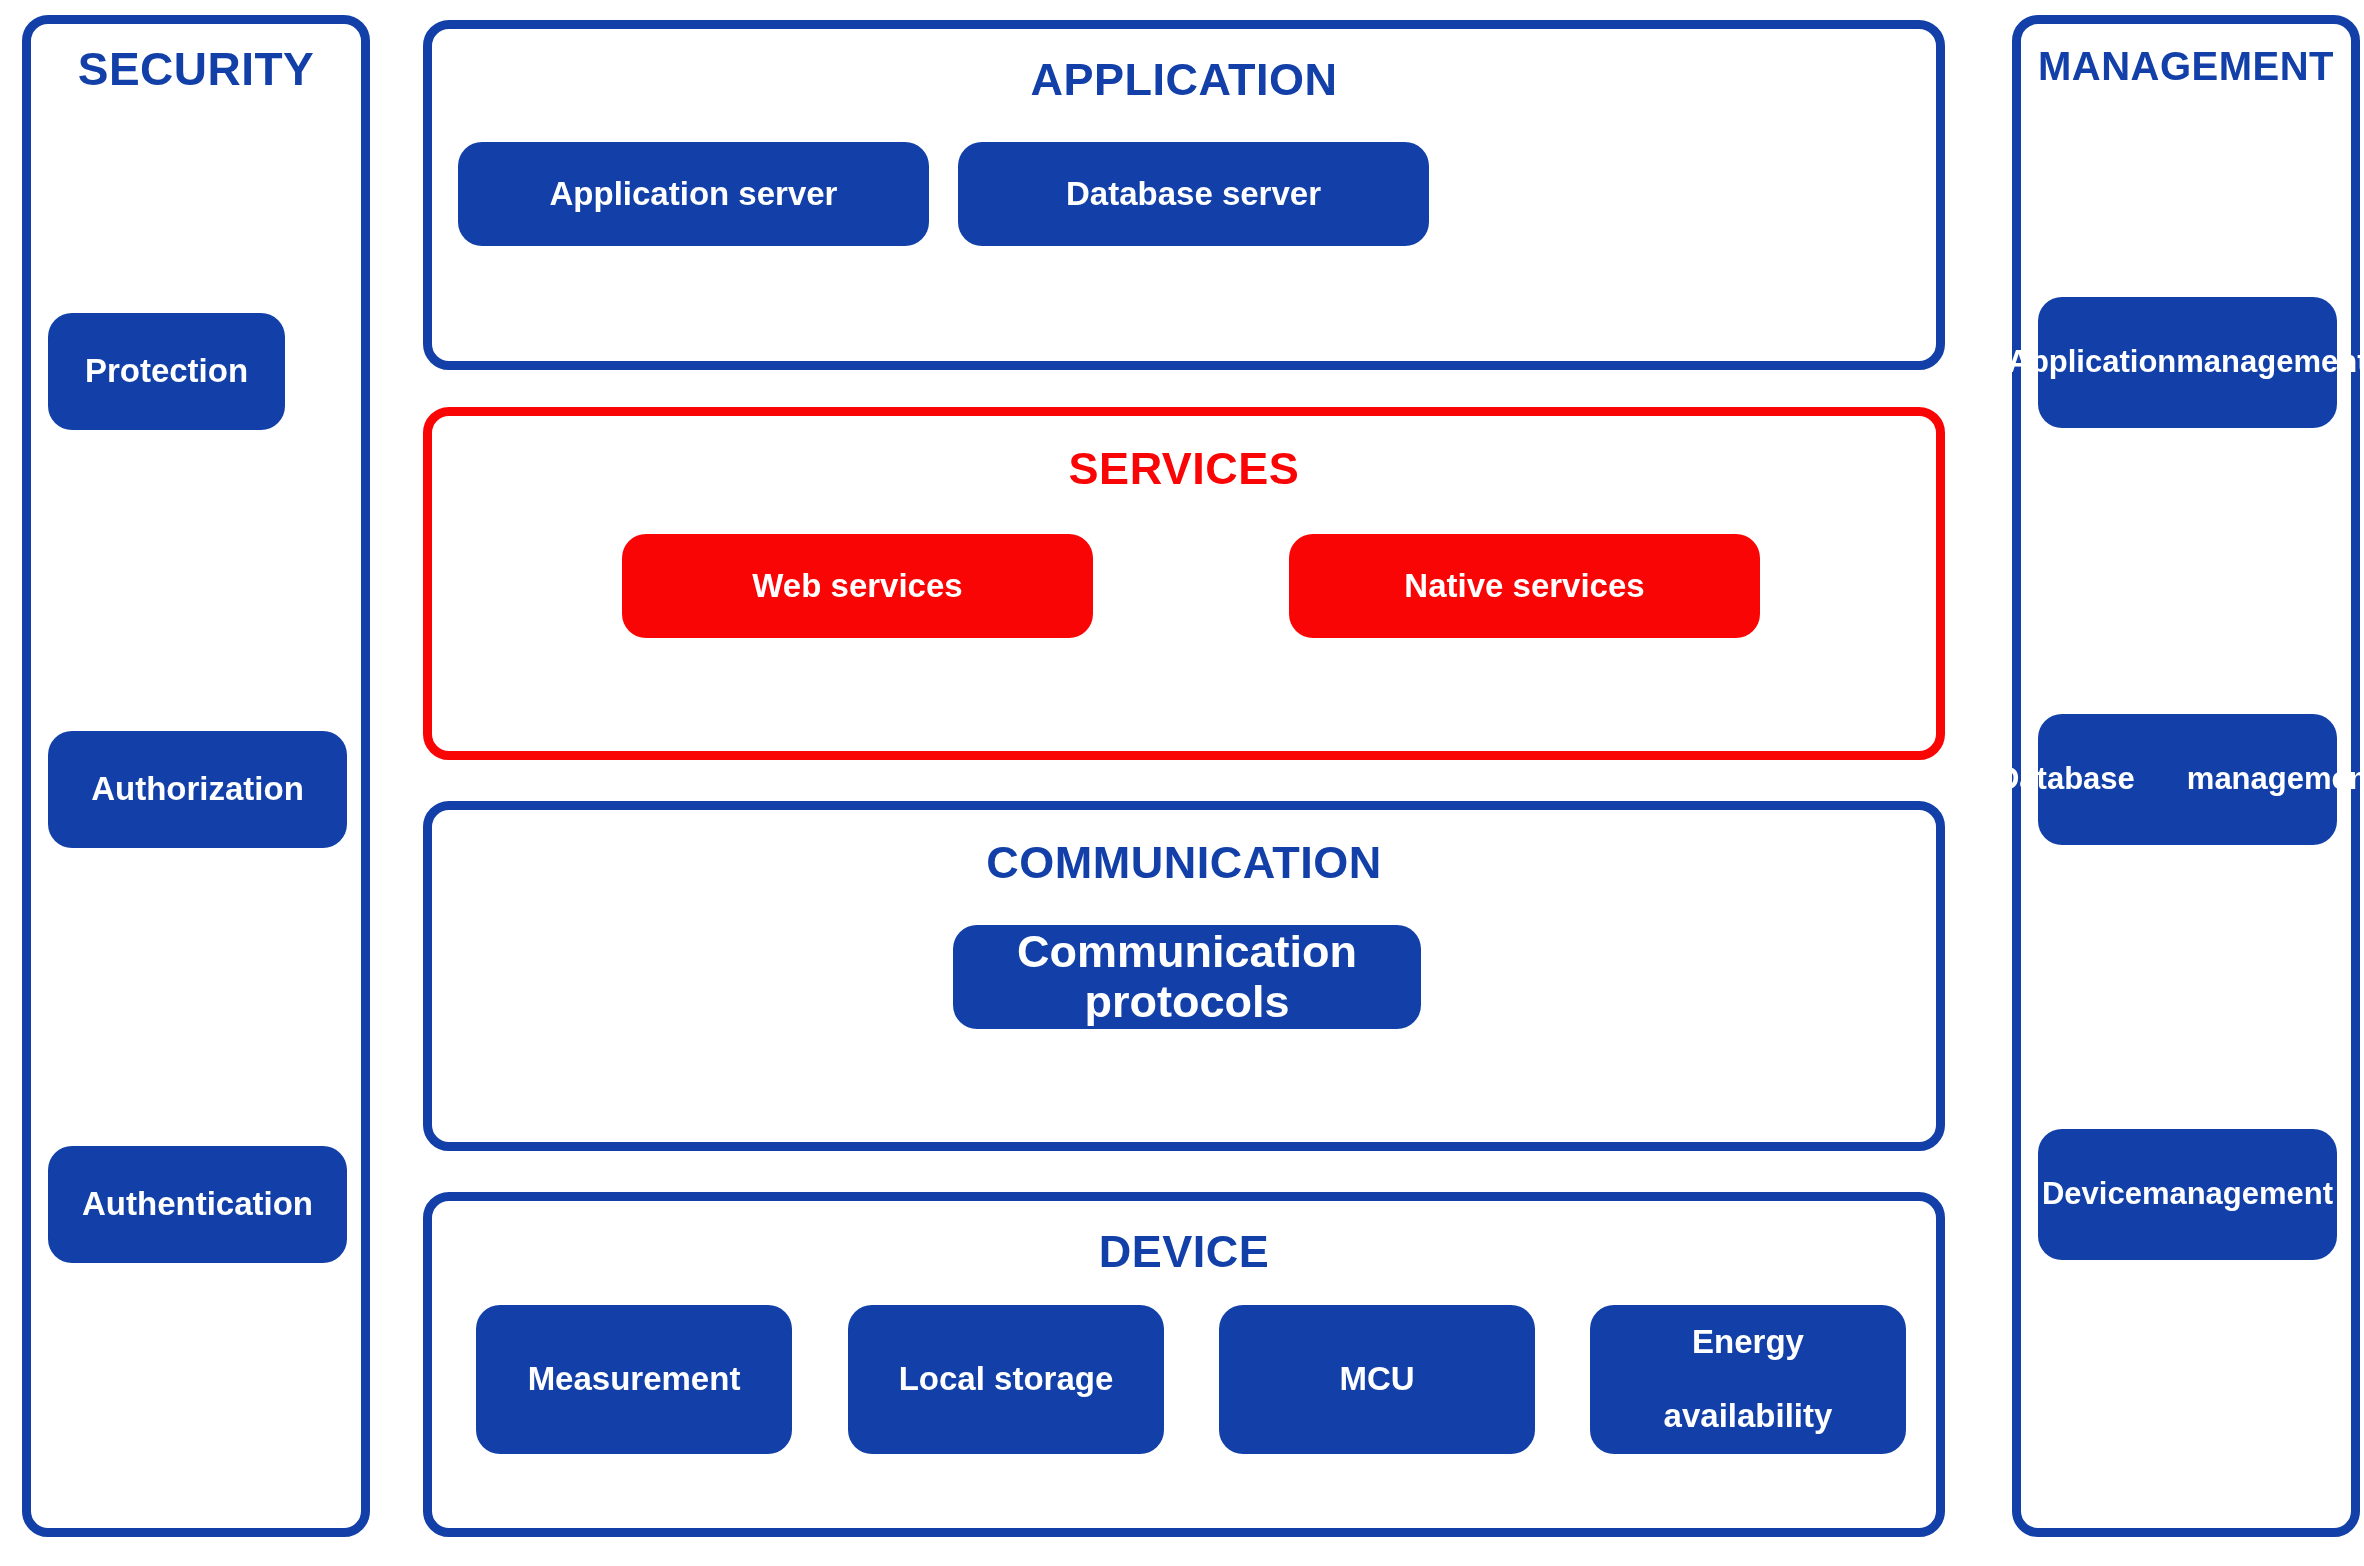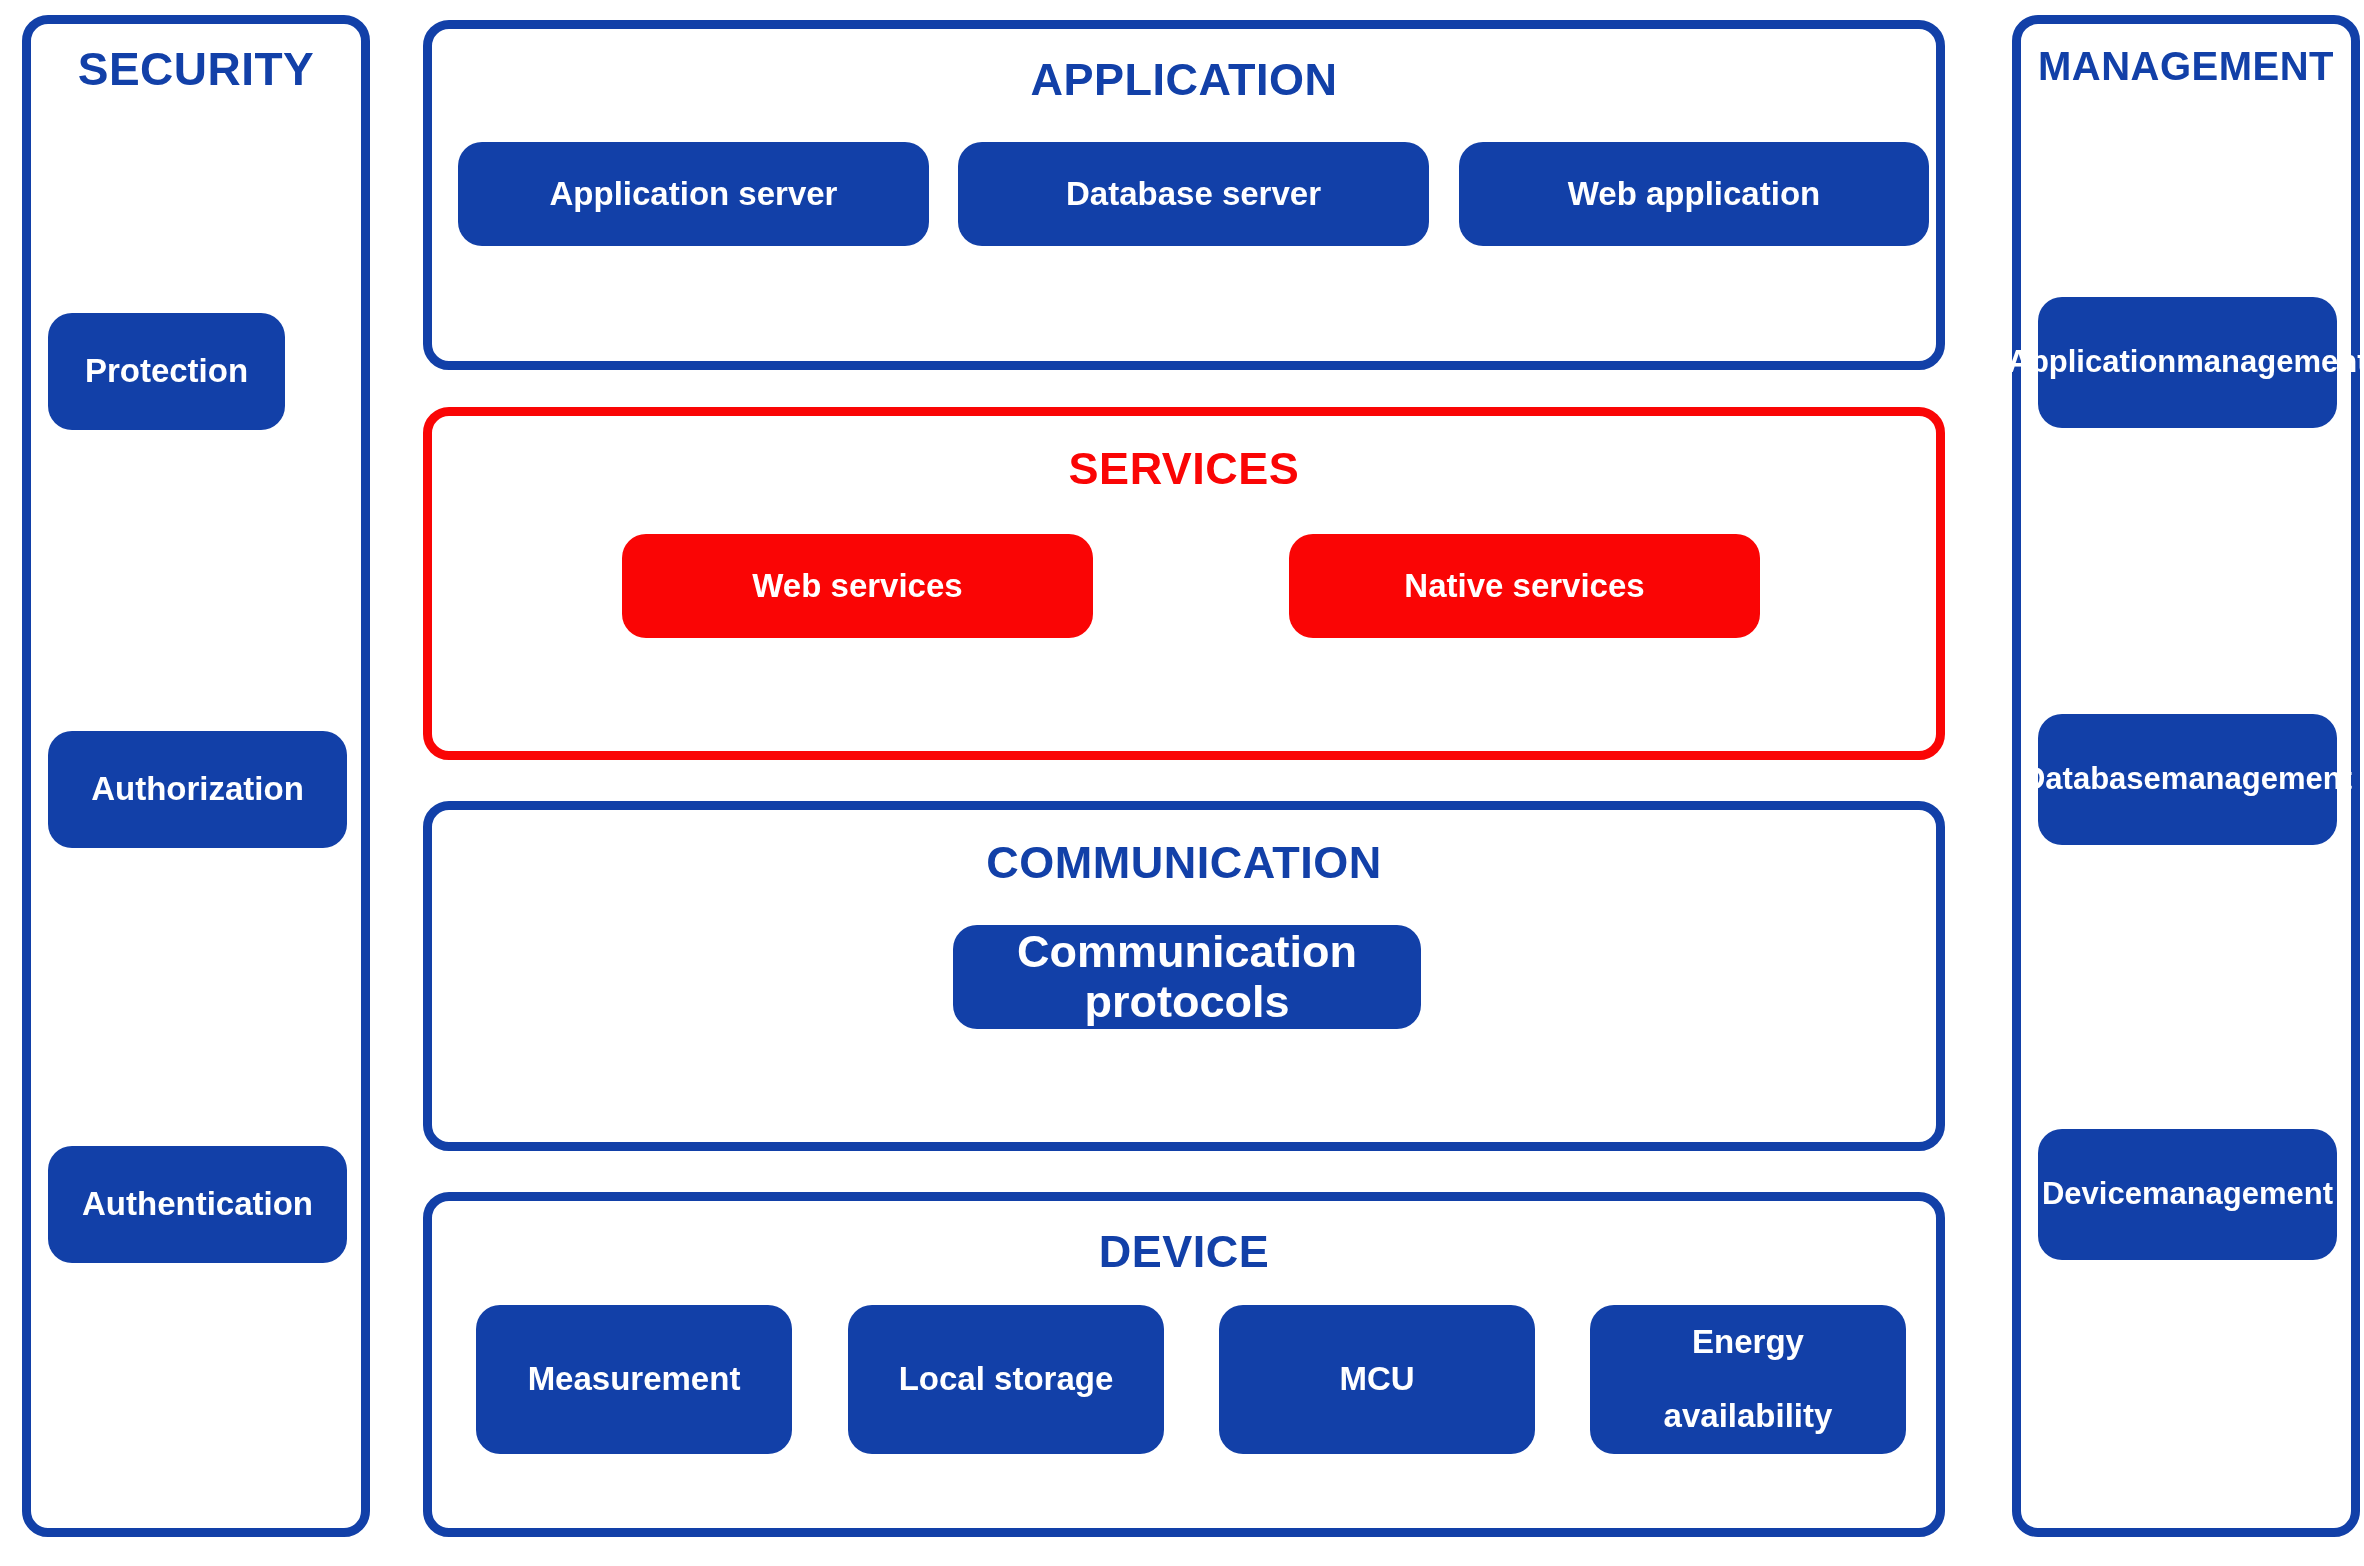--- a/index.html
+++ b/index.html
@@ -96,21 +96,21 @@
   }
   .block.red { background: #fa0505; }
 
   
   #blk-protection     { left: 48px; top: 313px;  width: 237px; height: 117px; font-size: 33px; }
   #blk-authorization  { left: 48px; top: 731px;  width: 299px; height: 117px; font-size: 33px; }
   #blk-authentication { left: 48px; top: 1146px; width: 299px; height: 117px; font-size: 33px; }
 
   
   #blk-app-mgmt { left: 2038px; top: 297px;  width: 299px; height: 131px; font-size: 31px; }
-  #blk-db-mgmt  { left: 2038px; top: 714px;  width: 299px; height: 131px; font-size: 31px; }
+  #blk-db-mgmt  { left: 2038px; top: 714px;  width: 299px; height: 131px; font-size: 31px; gap: 26px; }
   #blk-dev-mgmt { left: 2038px; top: 1129px; width: 299px; height: 131px; font-size: 31px; }
 
   
   #blk-app-server { left: 458px;  top: 142px; width: 471px; height: 104px; font-size: 33px; }
   #blk-db-server  { left: 958px;  top: 142px; width: 471px; height: 104px; font-size: 33px; }
   #blk-web-app    { left: 1459px; top: 142px; width: 470px; height: 104px; font-size: 33px; }
 
   
   #blk-web-services    { left: 622px;  top: 534px; width: 471px; height: 104px; font-size: 33px; }
   #blk-native-services { left: 1289px; top: 534px; width: 471px; height: 104px; font-size: 33px; }
@@ -134,21 +134,20 @@
   </div>
   <div class="block" id="blk-protection">Protection</div>
   <div class="block" id="blk-authorization">Authorization</div>
   <div class="block" id="blk-authentication">Authentication</div>
 
   <div class="stack-panel" id="panel-application">
     <div class="stack-title">APPLICATION</div>
   </div>
   <div class="block" id="blk-app-server">Application server</div>
   <div class="block" id="blk-db-server">Database server</div>
-  <div class="block" id="blk-web-app">Web application</div>
 
   <div class="stack-panel services" id="panel-services">
     <div class="stack-title">SERVICES</div>
   </div>
   <div class="block red" id="blk-web-services">Web services</div>
   <div class="block red" id="blk-native-services">Native services</div>
 
   <div class="stack-panel" id="panel-communication">
     <div class="stack-title">COMMUNICATION</div>
   </div>

